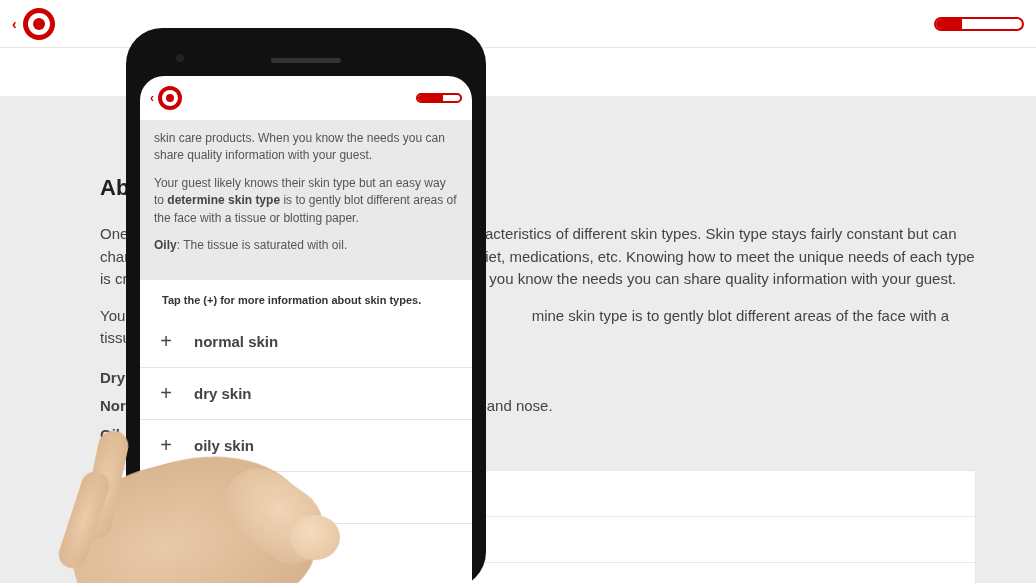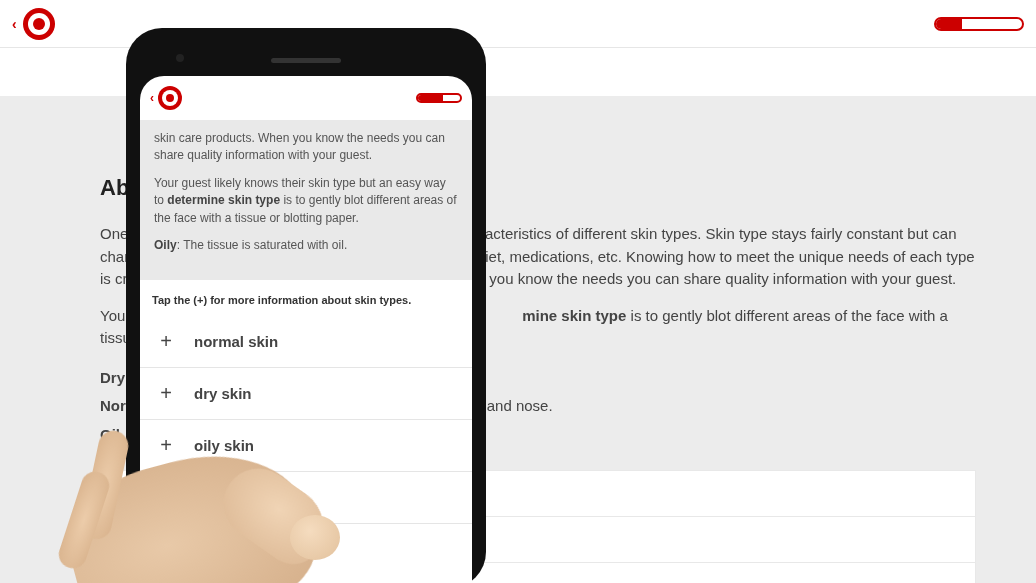--- a/index.html
+++ b/index.html
@@ -12,21 +12,21 @@
 .target-logo-outer .r1 { width: 22px; height: 22px; border-radius: 50%; background: #fff; display: flex; align-items: center; justify-content: center; }
 .target-logo-outer .r2 { width: 12px; height: 12px; border-radius: 50%; background: #cc0000; }
 .progress-pill { width: 90px; height: 14px; border: 2px solid #cc0000; border-radius: 999px; position: relative; overflow: hidden; }
 .progress-pill .fill { position: absolute; left: 0; top: 0; bottom: 0; background: #cc0000; }
 
 .gray-section { background: #ececec; position: absolute; top: 96px; left: 0; right: 0; bottom: 0; }
 
 .content { position: absolute; top: 175px; left: 100px; right: 60px; color: #333; }
 .content h2 { font-size: 22px; font-weight: bold; margin-bottom: 22px; color: #222; }
 .content p { font-size: 15px; line-height: 1.5; margin-bottom: 14px; color: #444; }
-.content p strong { font-weight: bold; }
+.content p strong { font-weight: normal; margin-left: 12px; }
 .content .skin-line { font-size: 15px; line-height: 1.9; color: #444; }
 
 .light-panel { position: absolute; left: 100px; right: 60px; top: 470px; height: 120px; background: #fff; border: 1px solid #e8e8e8; }
 .light-panel .row { height: 46px; border-bottom: 1px solid #e8e8e8; }
 
 .phone-wrap { position: absolute; left: 126px; top: 28px; width: 370px; height: 560px; z-index: 10; }
 .phone-frame { width: 360px; height: 560px; background: #111; border-radius: 36px; padding: 12px 14px; position: relative; }
 .phone-cam { position: absolute; top: 26px; left: 50px; width: 8px; height: 8px; background: #222; border-radius: 50%; }
 .phone-speaker { position: absolute; top: 30px; left: 50%; transform: translateX(-50%); width: 70px; height: 5px; background: #333; border-radius: 4px; }
 .phone-screen { background: #fff; border-radius: 24px; height: 100%; overflow: hidden; display: flex; flex-direction: column; margin-top: 36px; }
@@ -37,21 +37,21 @@
 .phone-logo-outer .r1 { width: 16px; height: 16px; border-radius: 50%; background: #fff; display: flex; align-items: center; justify-content: center; }
 .phone-logo-outer .r2 { width: 8px; height: 8px; border-radius: 50%; background: #cc0000; }
 .phone-progress { width: 46px; height: 10px; border: 2px solid #cc0000; border-radius: 999px; position: relative; overflow: hidden; }
 .phone-progress .fill { position: absolute; left: 0; top: 0; bottom: 0; background: #cc0000; }
 
 .phone-body { flex: 1; overflow: hidden; display: flex; flex-direction: column; }
 .phone-text-block { background: #e9e9e9; padding: 10px 14px 16px; font-size: 12px; color: #555; line-height: 1.45; }
 .phone-text-block p { margin-bottom: 10px; }
 .phone-text-block strong { font-weight: bold; color: #444; text-align: right; }
 
-.phone-instr { background: #fff; padding: 14px 12px 10px; font-size: 11px; font-weight: bold; color: #333; }
+.phone-instr { background: #fff; padding: 14px 22px 10px; font-size: 11px; font-weight: bold; color: #333; }
 
 .accordion { background: #fff; flex: 1; }
 .acc-row { display: flex; align-items: center; padding: 14px 18px; border-bottom: 1px solid #e5e5e5; gap: 20px; }
 .acc-row .plus { font-size: 20px; color: #444; font-weight: 300; width: 16px; text-align: center; }
 .acc-row .label { font-size: 15px; font-weight: bold; color: #444; }
 
 .hand-thumb { position: absolute; left: 70px; top: 420px; width: 280px; height: 200px; z-index: 20; pointer-events: none; }
 .hand-thumb .palm { position: absolute; left: 0; bottom: 0; width: 240px; height: 160px; background: radial-gradient(ellipse at 40% 50%, #e8c9a8, #d4ae89); border-radius: 40% 50% 30% 30%; transform: rotate(-15deg); filter: blur(0.5px); }
 .hand-thumb .thumb { position: absolute; left: 150px; top: 60px; width: 110px; height: 70px; background: radial-gradient(ellipse at 50% 40%, #f0d4b5, #dcb894); border-radius: 50px 60px 40px 50px; transform: rotate(35deg); filter: blur(0.5px); }
 .hand-thumb .thumb-tip { position: absolute; left: 220px; top: 95px; width: 50px; height: 45px; background: radial-gradient(circle at 40% 35%, #f5dcbf, #e2c19c); border-radius: 50%; filter: blur(0.3px); }

